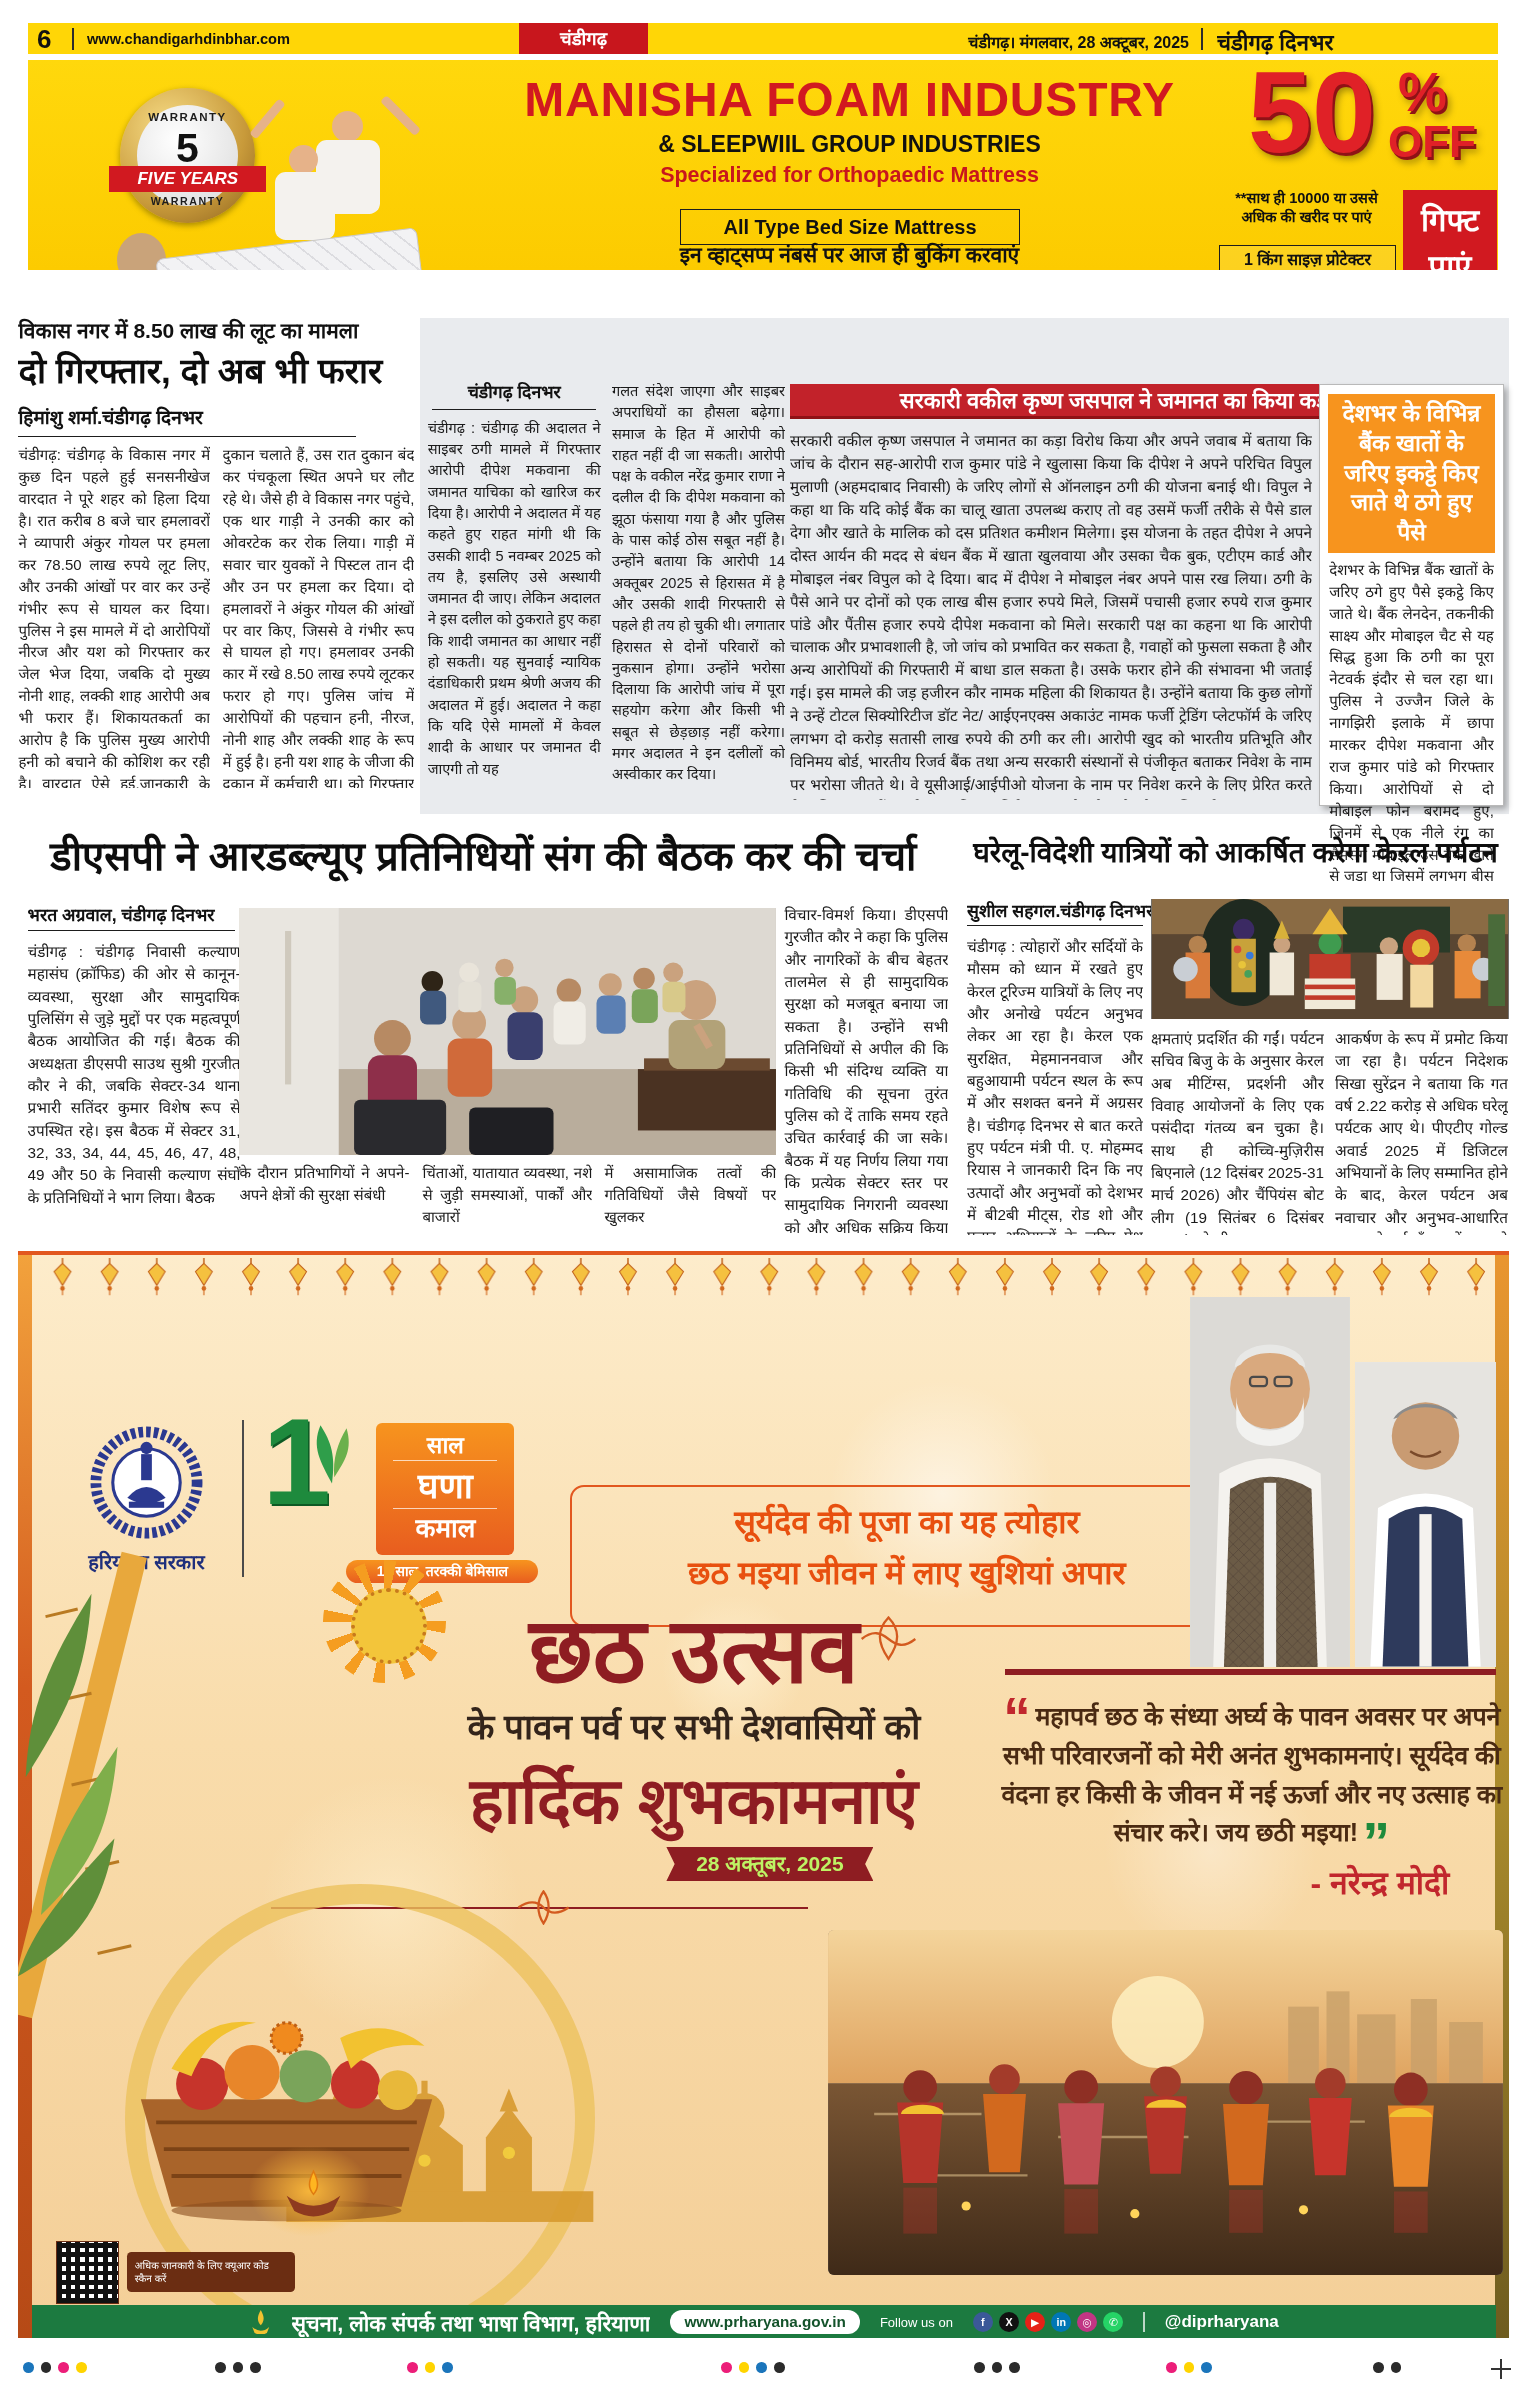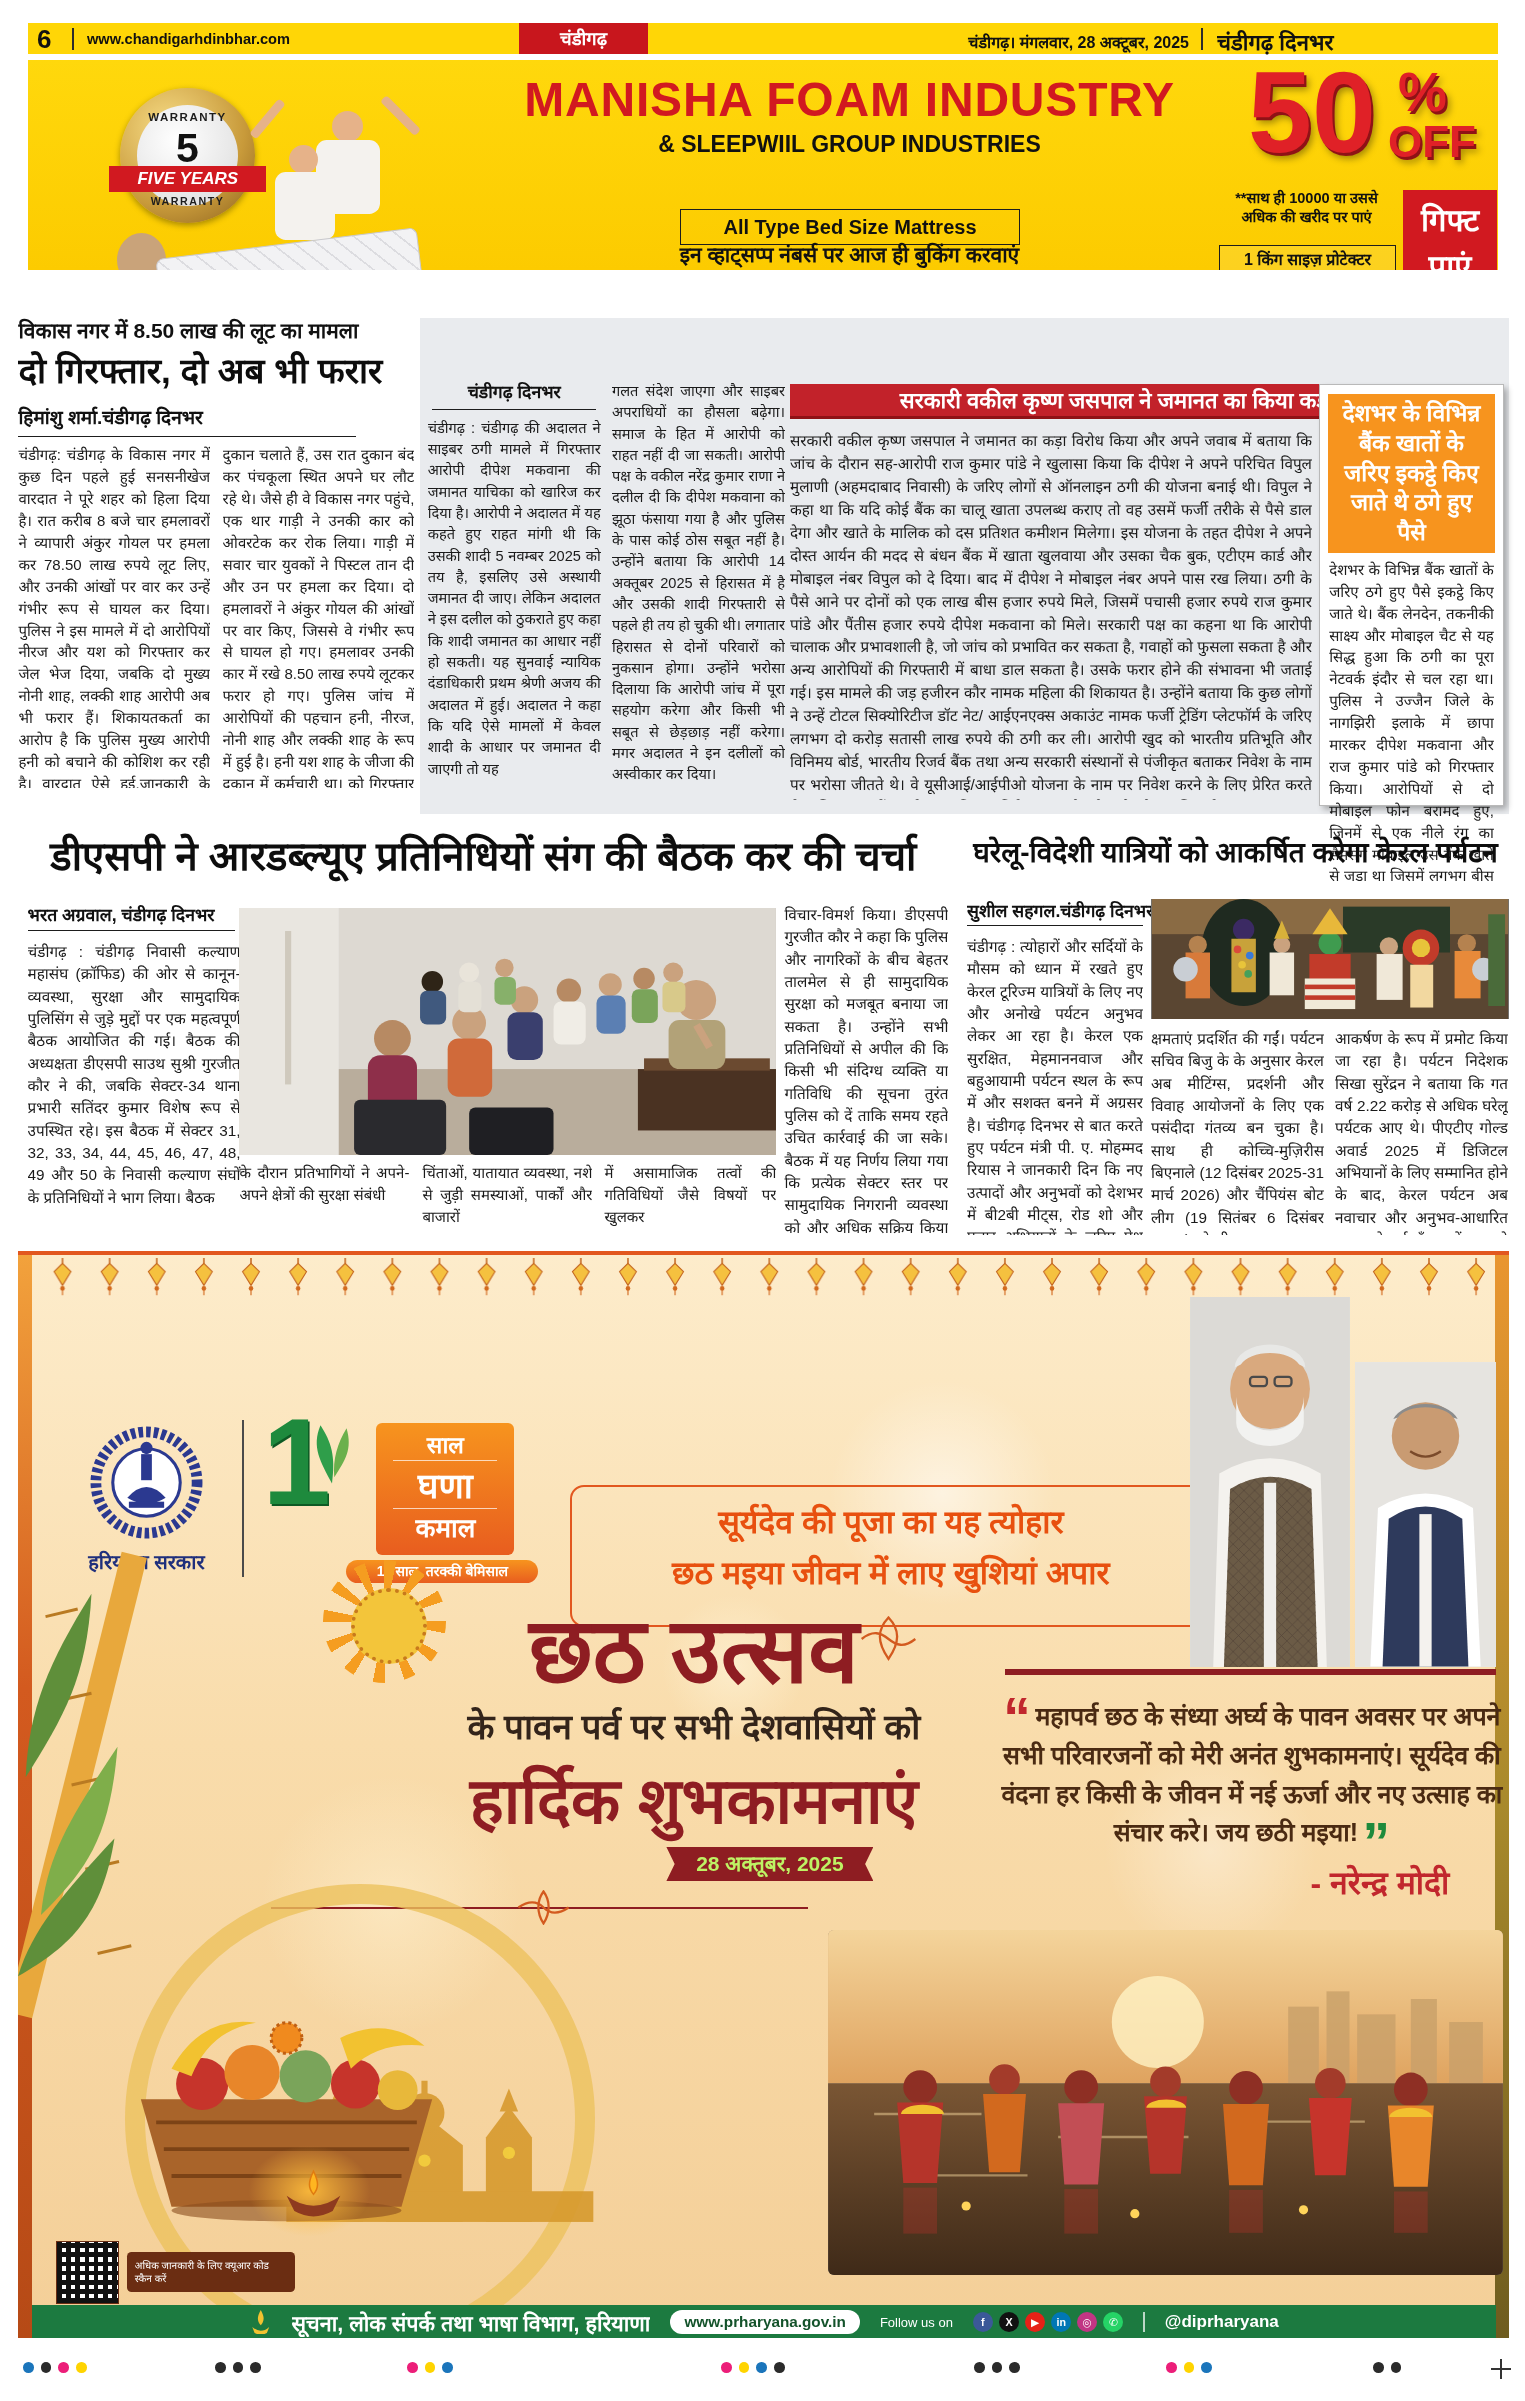--- a/index.html
+++ b/index.html
@@ -108,20 +108,21 @@
       <div class="abs person-head" style="left:74px;top:20px;width:31px;height:31px;"></div>
       <div class="abs person-body" style="left:58px;top:49px;width:64px;height:74px;"></div>
       <div class="abs person-head" style="left:31px;top:54px;width:29px;height:29px;"></div>
       <div class="abs person-body" style="left:17px;top:81px;width:60px;height:68px;"></div>
     </div>
     <div class="abs teddy" style="left:89px;top:173px;width:49px;height:54px;"></div>
     <div class="abs mattress" style="left:130px;top:183px;width:261px;height:58px;"></div>
 
     <div class="abs foam-title ctr nowrap" style="left:430px;top:12.3px;width:783px;font-size:48px;">MANISHA FOAM INDUSTRY</div>
     <div class="abs ctr nowrap" style="left:430px;top:71px;width:783px;font-size:23px;font-weight:bold;color:#111;">&amp; SLEEPWIIL GROUP INDUSTRIES</div>
+    <div class="abs ctr nowrap" style="left:430px;top:103px;width:783px;font-size:21.5px;font-weight:bold;color:#c8161d;">Specialized for Orthopaedic Mattress</div>
     <div class="abs foam-box ctr nowrap" style="left:652px;top:137px;width:338px;height:34px;line-height:34px;font-size:20px;color:#111;">All Type Bed Size Mattress</div>
     <div class="abs ctr nowrap" style="left:430px;top:180px;width:783px;font-size:21px;font-weight:bold;color:#111;">इन व्हाट्सप्प नंबर्स पर आज ही बुकिंग करवाएं</div>
     <div class="abs ctr nowrap" style="left:31px;top:215px;width:1197px;font-size:24px;font-weight:bold;color:#111;">81100-00035, 74400-00053, 80002-06060, 86086-35835, 86086-34834, 8872958888</div>
 
     <div class="abs fifty" style="left:1220px;top:-4.6px;font-size:115px;line-height:1;">50</div>
     <div class="abs fifty" style="left:1370px;top:4.6px;font-size:55px;line-height:1;">%</div>
     <div class="abs fifty" style="left:1360px;top:60px;font-size:44px;line-height:1;">OFF</div>
     <div class="abs ctr" style="left:1188px;top:129px;width:181px;font-size:14.6px;font-weight:bold;line-height:1.3;color:#111;">**साथ ही 10000 या उससे अधिक की खरीद पर पाएं</div>
     <div class="abs foam-box ctr" style="left:1191px;top:173px;width:175px;height:58px;font-size:16px;line-height:1.7;background:rgba(255,255,255,.12);">
       <div>1 किंग साइज़ प्रोटेक्टर</div>
@@ -294,21 +295,21 @@
         <path d="M38 80 C52 58 62 44 54 16 C42 36 36 56 38 80 Z" fill="#6ab04c"></path>
       </svg>
       <div class="abs one-logo-box ctr" style="left:114px;top:15.3px;width:138px;height:132px;">
         <div style="font-size:23px;border-bottom:1.5px solid rgba(255,255,255,.7);margin:4.6px 17px 0 17px;">साल</div>
         <div style="font-size:35px;border-bottom:1.5px solid rgba(255,255,255,.7);margin:0 17px;">घणा</div>
         <div style="font-size:26px;">कमाल</div>
       </div>
       <div class="abs one-logo-box ctr nowrap" style="left:84px;top:152px;width:192px;height:23px;line-height:23px;font-size:14px;border-radius:11.5px;">11 साल, तरक्की बेमिसाल</div>
     </div>
 
-    <div class="abs blessing ctr" style="left:552px;top:230px;width:637px;height:126px;padding-top:12.3px;">
+    <div class="abs blessing ctr" style="left:552px;top:230px;width:637px;height:126px;padding-top:12.3px;padding-left:16px;">
       <div class="nowrap" style="font-size:32px;">सूर्यदेव की पूजा का यह त्योहार</div>
       <div class="nowrap" style="font-size:32px;margin-top:7.7px;">छठ मइया जीवन में लाए खुशियां अपार</div>
     </div>
     <svg class="abs" style="left:836px;top:361px;" width="69" height="46" viewBox="0 0 90 60">
       <path d="M45 2 C30 18 30 34 45 56 C60 34 60 18 45 2 Z" fill="none" stroke="#d35a1f" stroke-width="3"></path>
       <path d="M10 30 C25 18 35 22 45 30 C55 38 65 42 80 30" fill="none" stroke="#d35a1f" stroke-width="3"></path>
     </svg>
 
     <div class="abs photo" style="left:1172px;top:42px;width:160px;height:370px;background:#e4e2de;">
       <svg width="160" height="370" viewBox="0 0 208 482">

